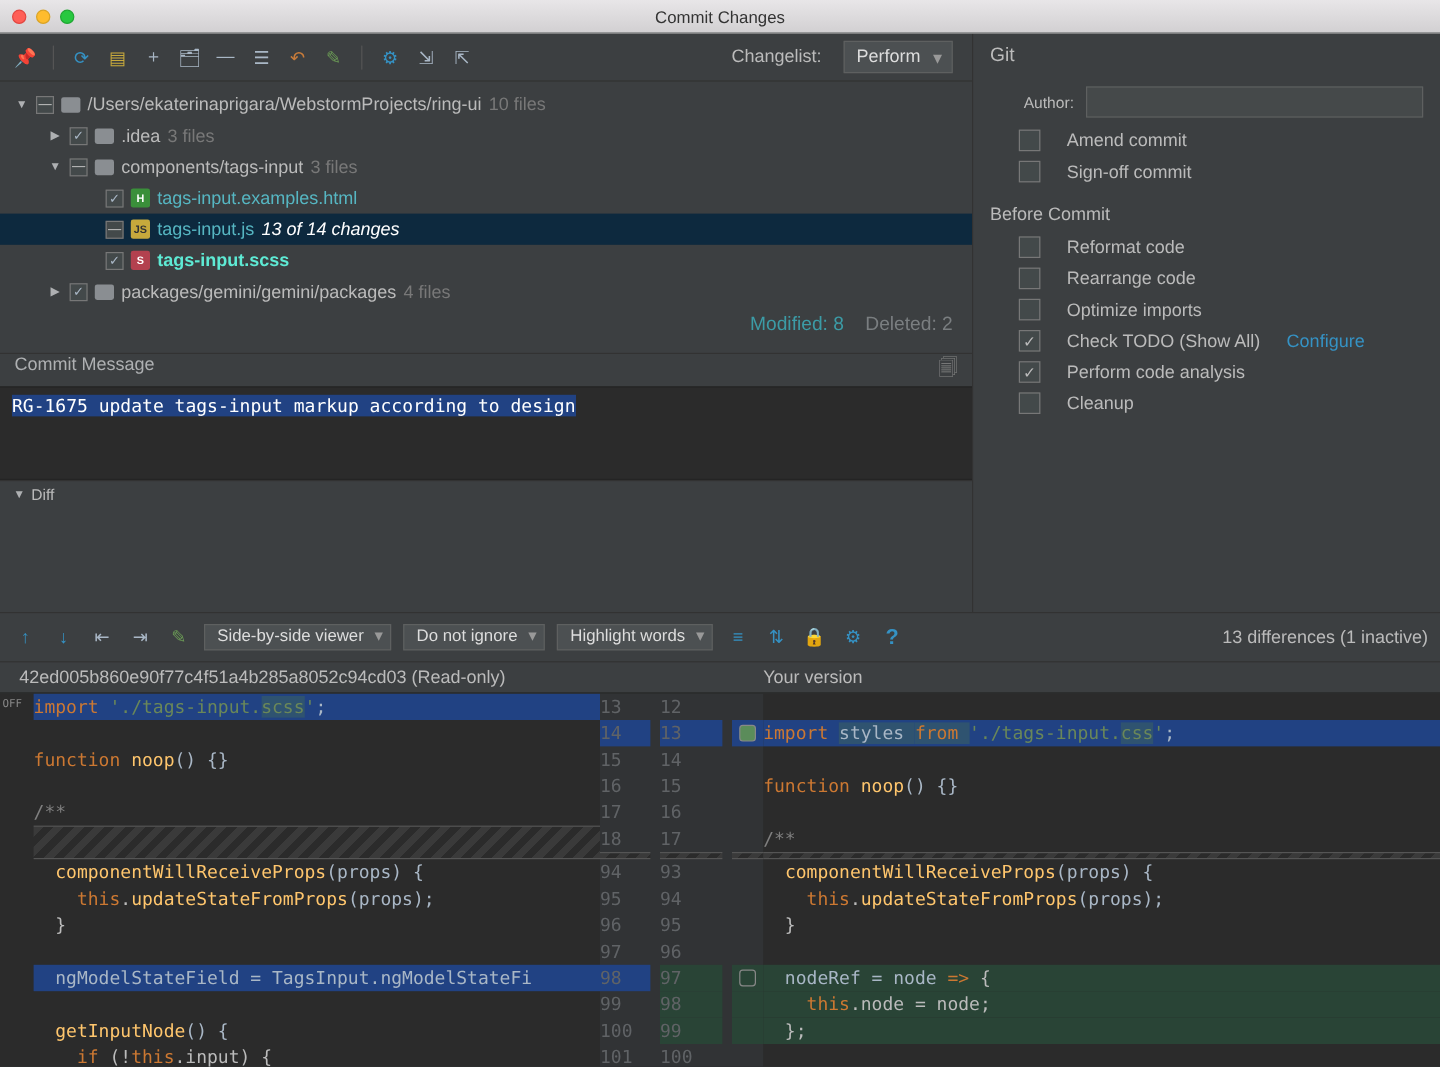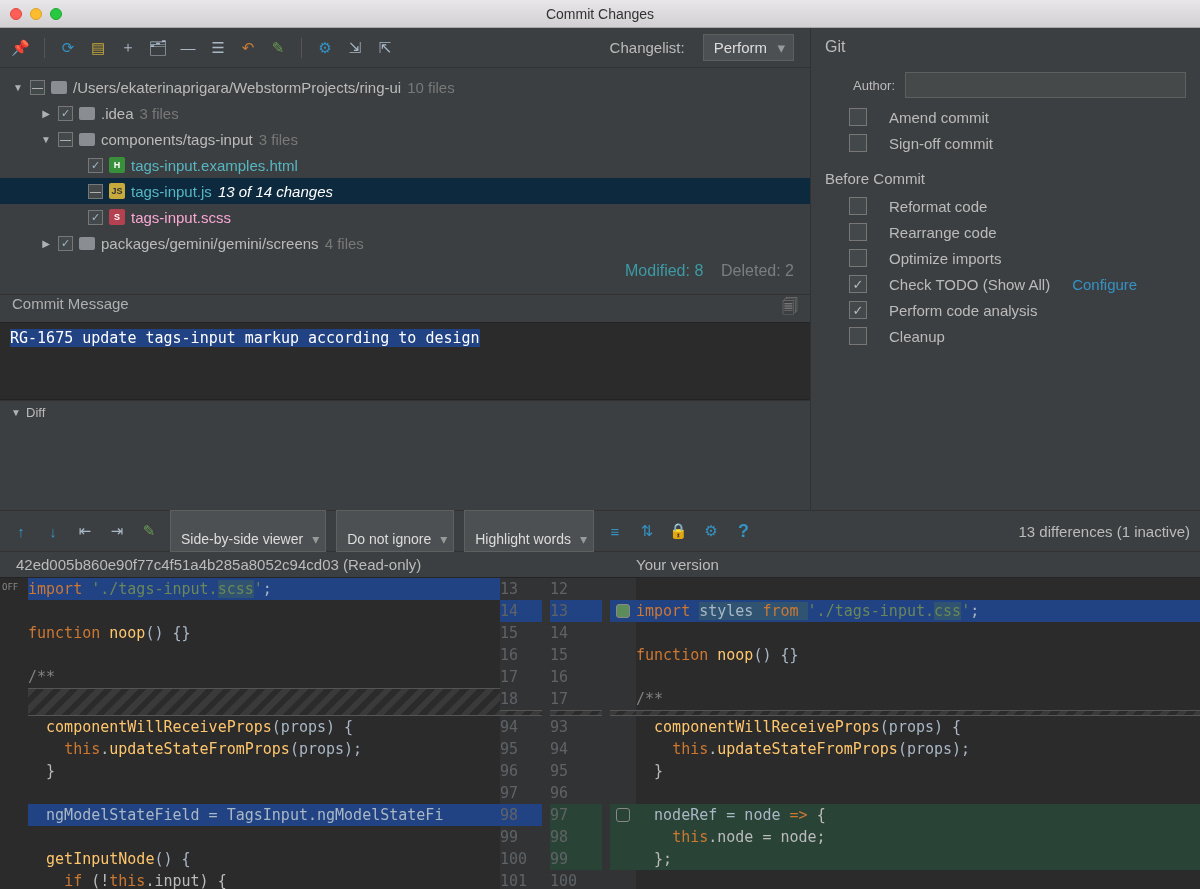--- a/index.html
+++ b/index.html
@@ -38,35 +38,35 @@
   .tri{ width:12px; color:#aeb0b2; font-size:10px; display:inline-block; text-align:center;}
   .chk{ width:15px; height:15px; border:1px solid #777; background:#43494a; display:inline-flex; align-items:center; justify-content:center; font-size:11px; color:#a9b7c6;}
   .chk.minus{color:#ccc;}
   .fld{ width:16px; height:13px; background:#8a8e92; border-radius:2px; display:inline-block;}
   .fic{ width:16px; height:16px; display:inline-flex; align-items:center; justify-content:center; font-size:9px; font-weight:bold; border-radius:2px;}
   .fic.html{background:#3a8f3a;color:#fff;}
   .fic.js{background:#c7a93c;color:#333;}
   .fic.sass{background:#b3414f;color:#fff;}
   .fname{ }
   .fname.teal{color:#56b6c2;}
-  .fname.dim{color:#f9a8d4;}
+  .fname.dim{color:#5eead4;font-weight:bold;}
   .meta{ color:#ffffff; font-style:italic;}
   .meta2{ color:#787878;}
   .stats { text-align:right; padding:6px 16px 10px; font-size:16px; }
   .stats .mod{color:#3c9ba6;} .stats .del{color:#7a7e80;}
 
   .section-hdr{ padding:0 12px; color:#aeb0b2; font-size:15px; border-top:1px solid #323232; display:flex; align-items:flex-start;}
   .section-hdr .hist{ margin-left:auto; color:#888; font-size:16px;}
   .commit-msg{ background:#2b2b2b; color:#a9b7c6; font-family:Menlo,monospace; font-size:15px; padding:6px 10px; height:78px; border-top:1px solid #242424; border-bottom:1px solid #242424;}
   .commit-msg .hl{ background:#214283; color:#fff;}
 
   .diff-hdr{ display:flex; align-items:center; padding:4px 10px; border-top:1px solid #323232;}
   .diff-hdr .tri{margin-right:4px;}
   .diff-toolbar{ height:42px; display:flex; align-items:center; padding:0 10px; gap:10px; border-top:1px solid #323232; border-bottom:1px solid #323232;}
-  .dbtn{ background:#4c5052; border:1px solid #5e6060; padding:20px 22px 4px 10px; color:#ddd; font-size:14px; position:relative;}
+  .dbtn{ background:#4c5052; border:1px solid #5e6060; padding:0 22px 4px 10px; color:#ddd; font-size:14px; position:relative;}
   .dbtn::after{content:"▾"; position:absolute; right:6px; color:#999;}
   .diff-count{ margin-left:auto; color:#bbb; font-size:15px;}
   .qmark{color:#3592c4; font-size:18px; font-weight:bold; margin:0 6px;}
   .gear{color:#3592c4;}
 
   .diff-titles{ display:flex; font-size:15px; padding:4px 0; border-bottom:1px solid #242424;}
   .diff-titles .l{flex:0 0 620px; padding-left:16px; color:#bbb;}
   .diff-titles .r{flex:1; padding-left:16px; color:#bbb;}
 
   .diff-body{ flex:1; display:flex; font-family:Menlo,monospace; font-size:15px; background:#2b2b2b; overflow:hidden; position:relative;}
@@ -168,21 +168,21 @@
       </div>
       <div class="row" style="padding-left:88px">
         <span class="chk">✓</span>
         <span class="fic sass">S</span>
         <span class="fname dim">tags-input.scss</span>
       </div>
       <div class="row" style="padding-left:40px">
         <span class="tri">▶</span>
         <span class="chk">✓</span>
         <span class="fld"></span>
-        <span class="fname">packages/gemini/gemini/screens</span>
+        <span class="fname">packages/gemini/gemini/packages</span>
         <span class="meta2">4 files</span>
       </div>
       <div class="stats">
         <span class="mod">Modified: 8</span>&nbsp;&nbsp;&nbsp;
         <span class="del">Deleted: 2</span>
       </div>
     </div>
 
     <div class="section-hdr">
       <span>Commit Message</span>

